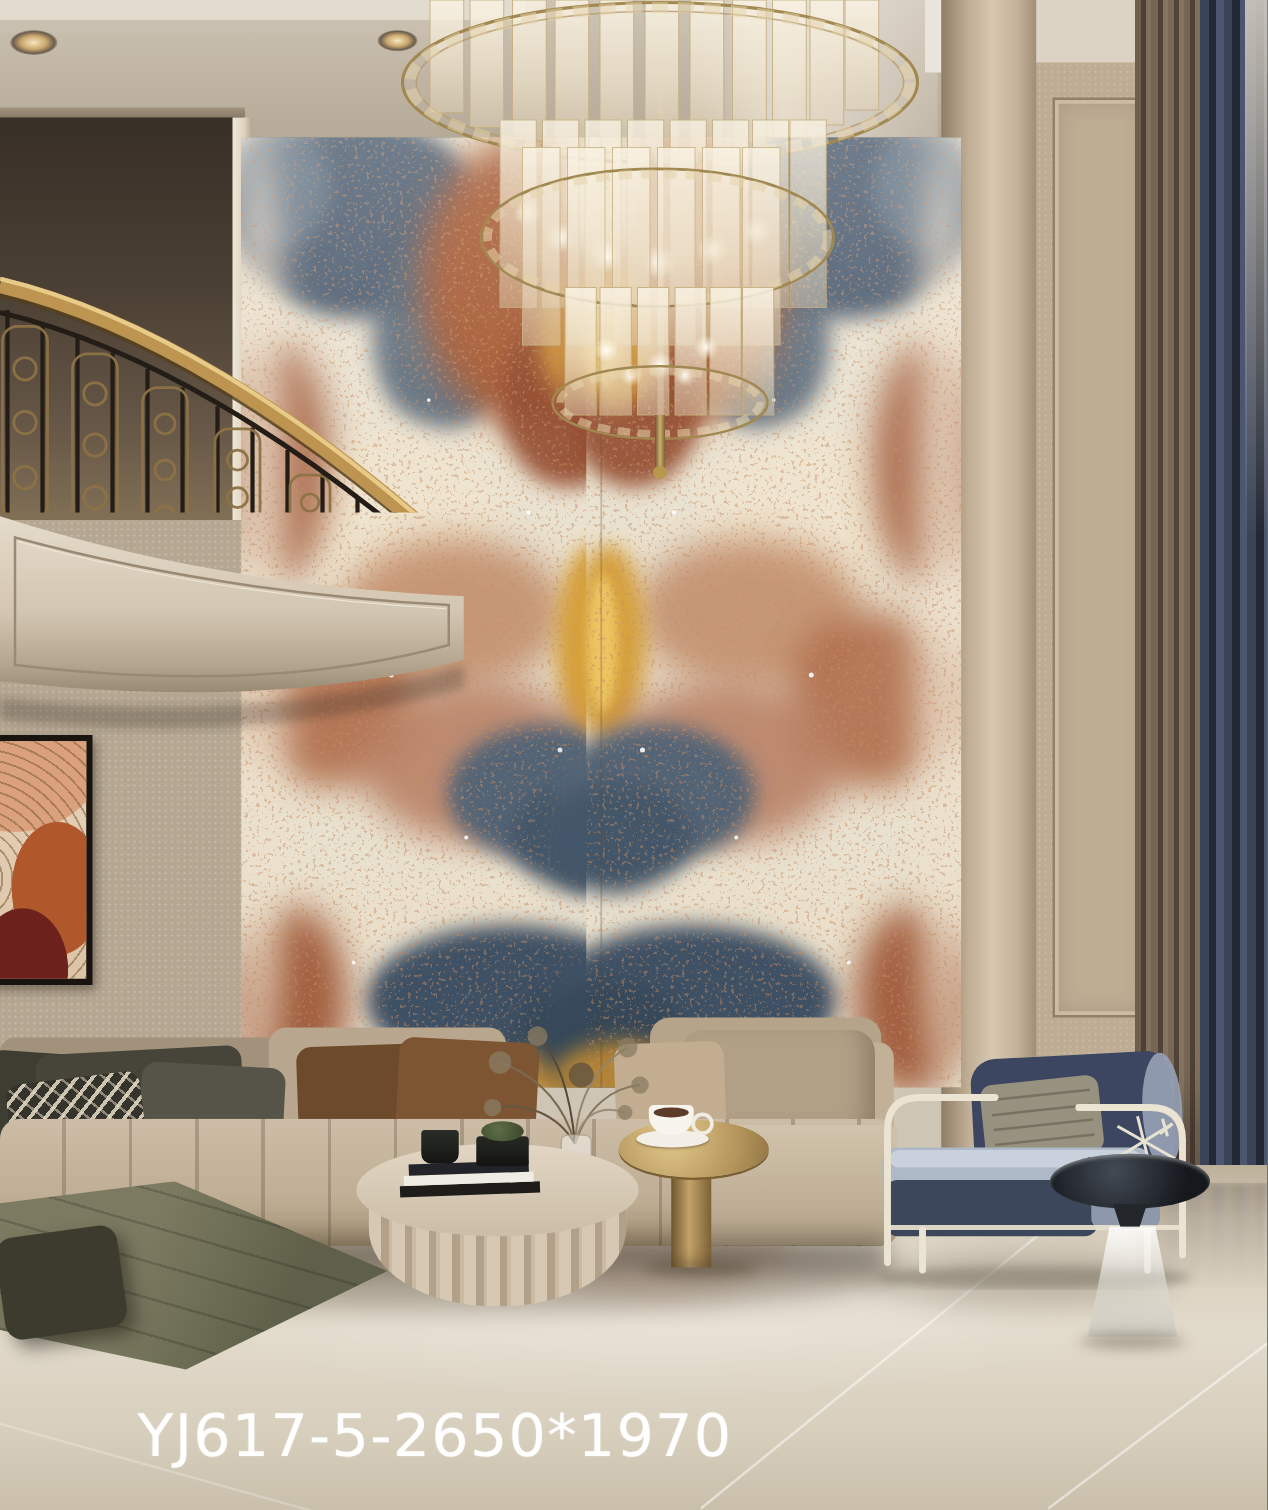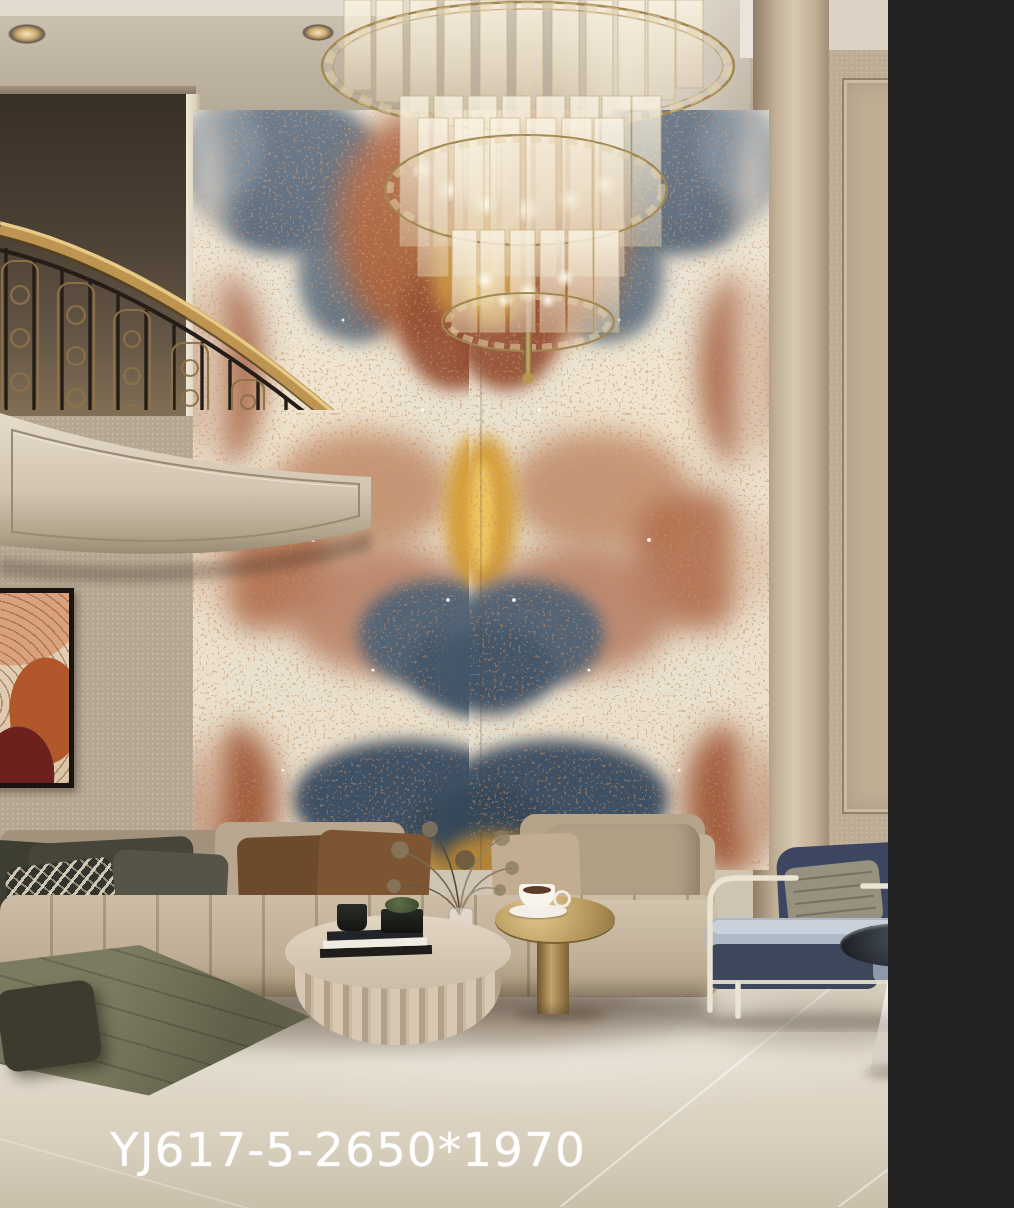--- a/index.html
+++ b/index.html
@@ -1,16 +1,16 @@
 <!DOCTYPE html>
 <html><head>
 <meta charset="utf-8">
 <style>
   html,body{margin:0;padding:0;background:#222;}
-  .scene{position:relative;width:888px;height:1208px;overflow:hidden;
+  .scene{position:relative;width:1014px;height:1208px;overflow:hidden;
          font-family:"DejaVu Sans","Liberation Sans",sans-serif;background:#cfc5b4;}
   .abs{position:absolute;}
   
   .ceiling{left:0;top:0;width:1014px;height:112px;
     background:linear-gradient(180deg,#cec4b5 0%,#c0b5a4 55%,#b5a997 100%);}
   .ceiling-right{left:740px;top:0;width:274px;height:58px;background:#e9e5dc;}
   .ceiling-bright{left:560px;top:0;width:190px;height:110px;
     background:linear-gradient(90deg,rgba(240,236,228,0) 0%,rgba(240,236,228,.75) 35%,rgba(240,236,228,.2) 100%);}
   .cove{left:0;top:0;width:420px;height:16px;background:#e7e1d6;opacity:.8;}
   .spot{border-radius:50%;

